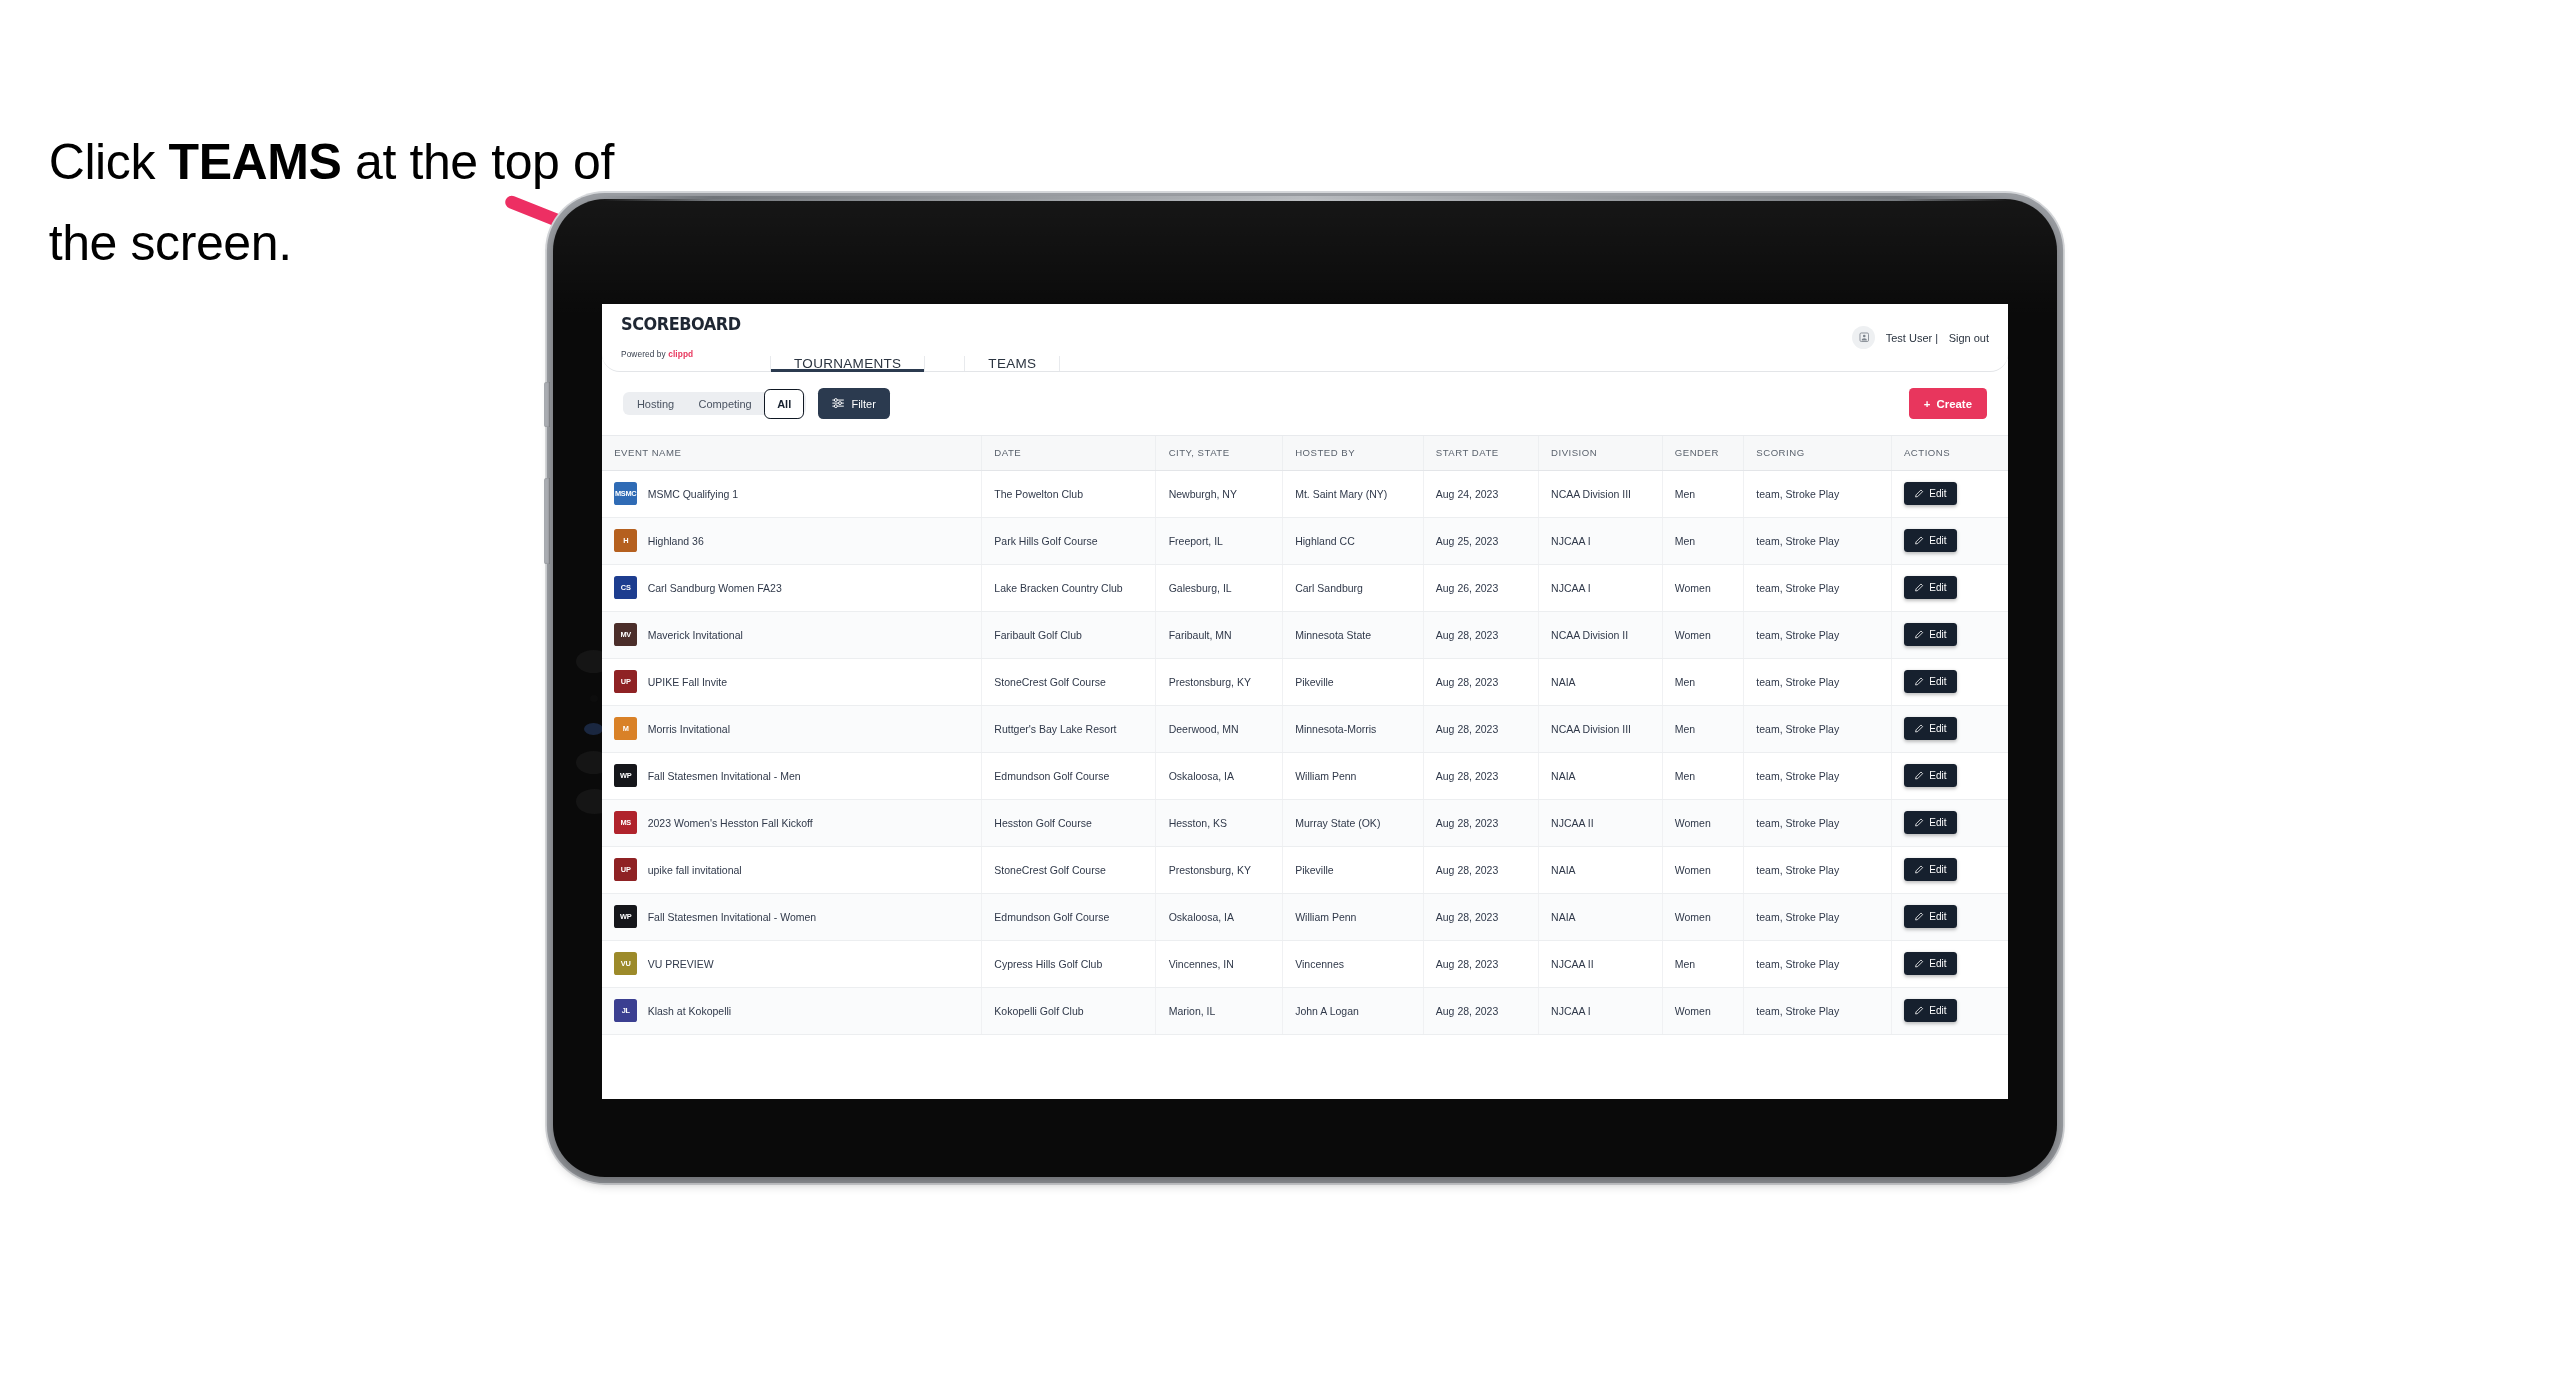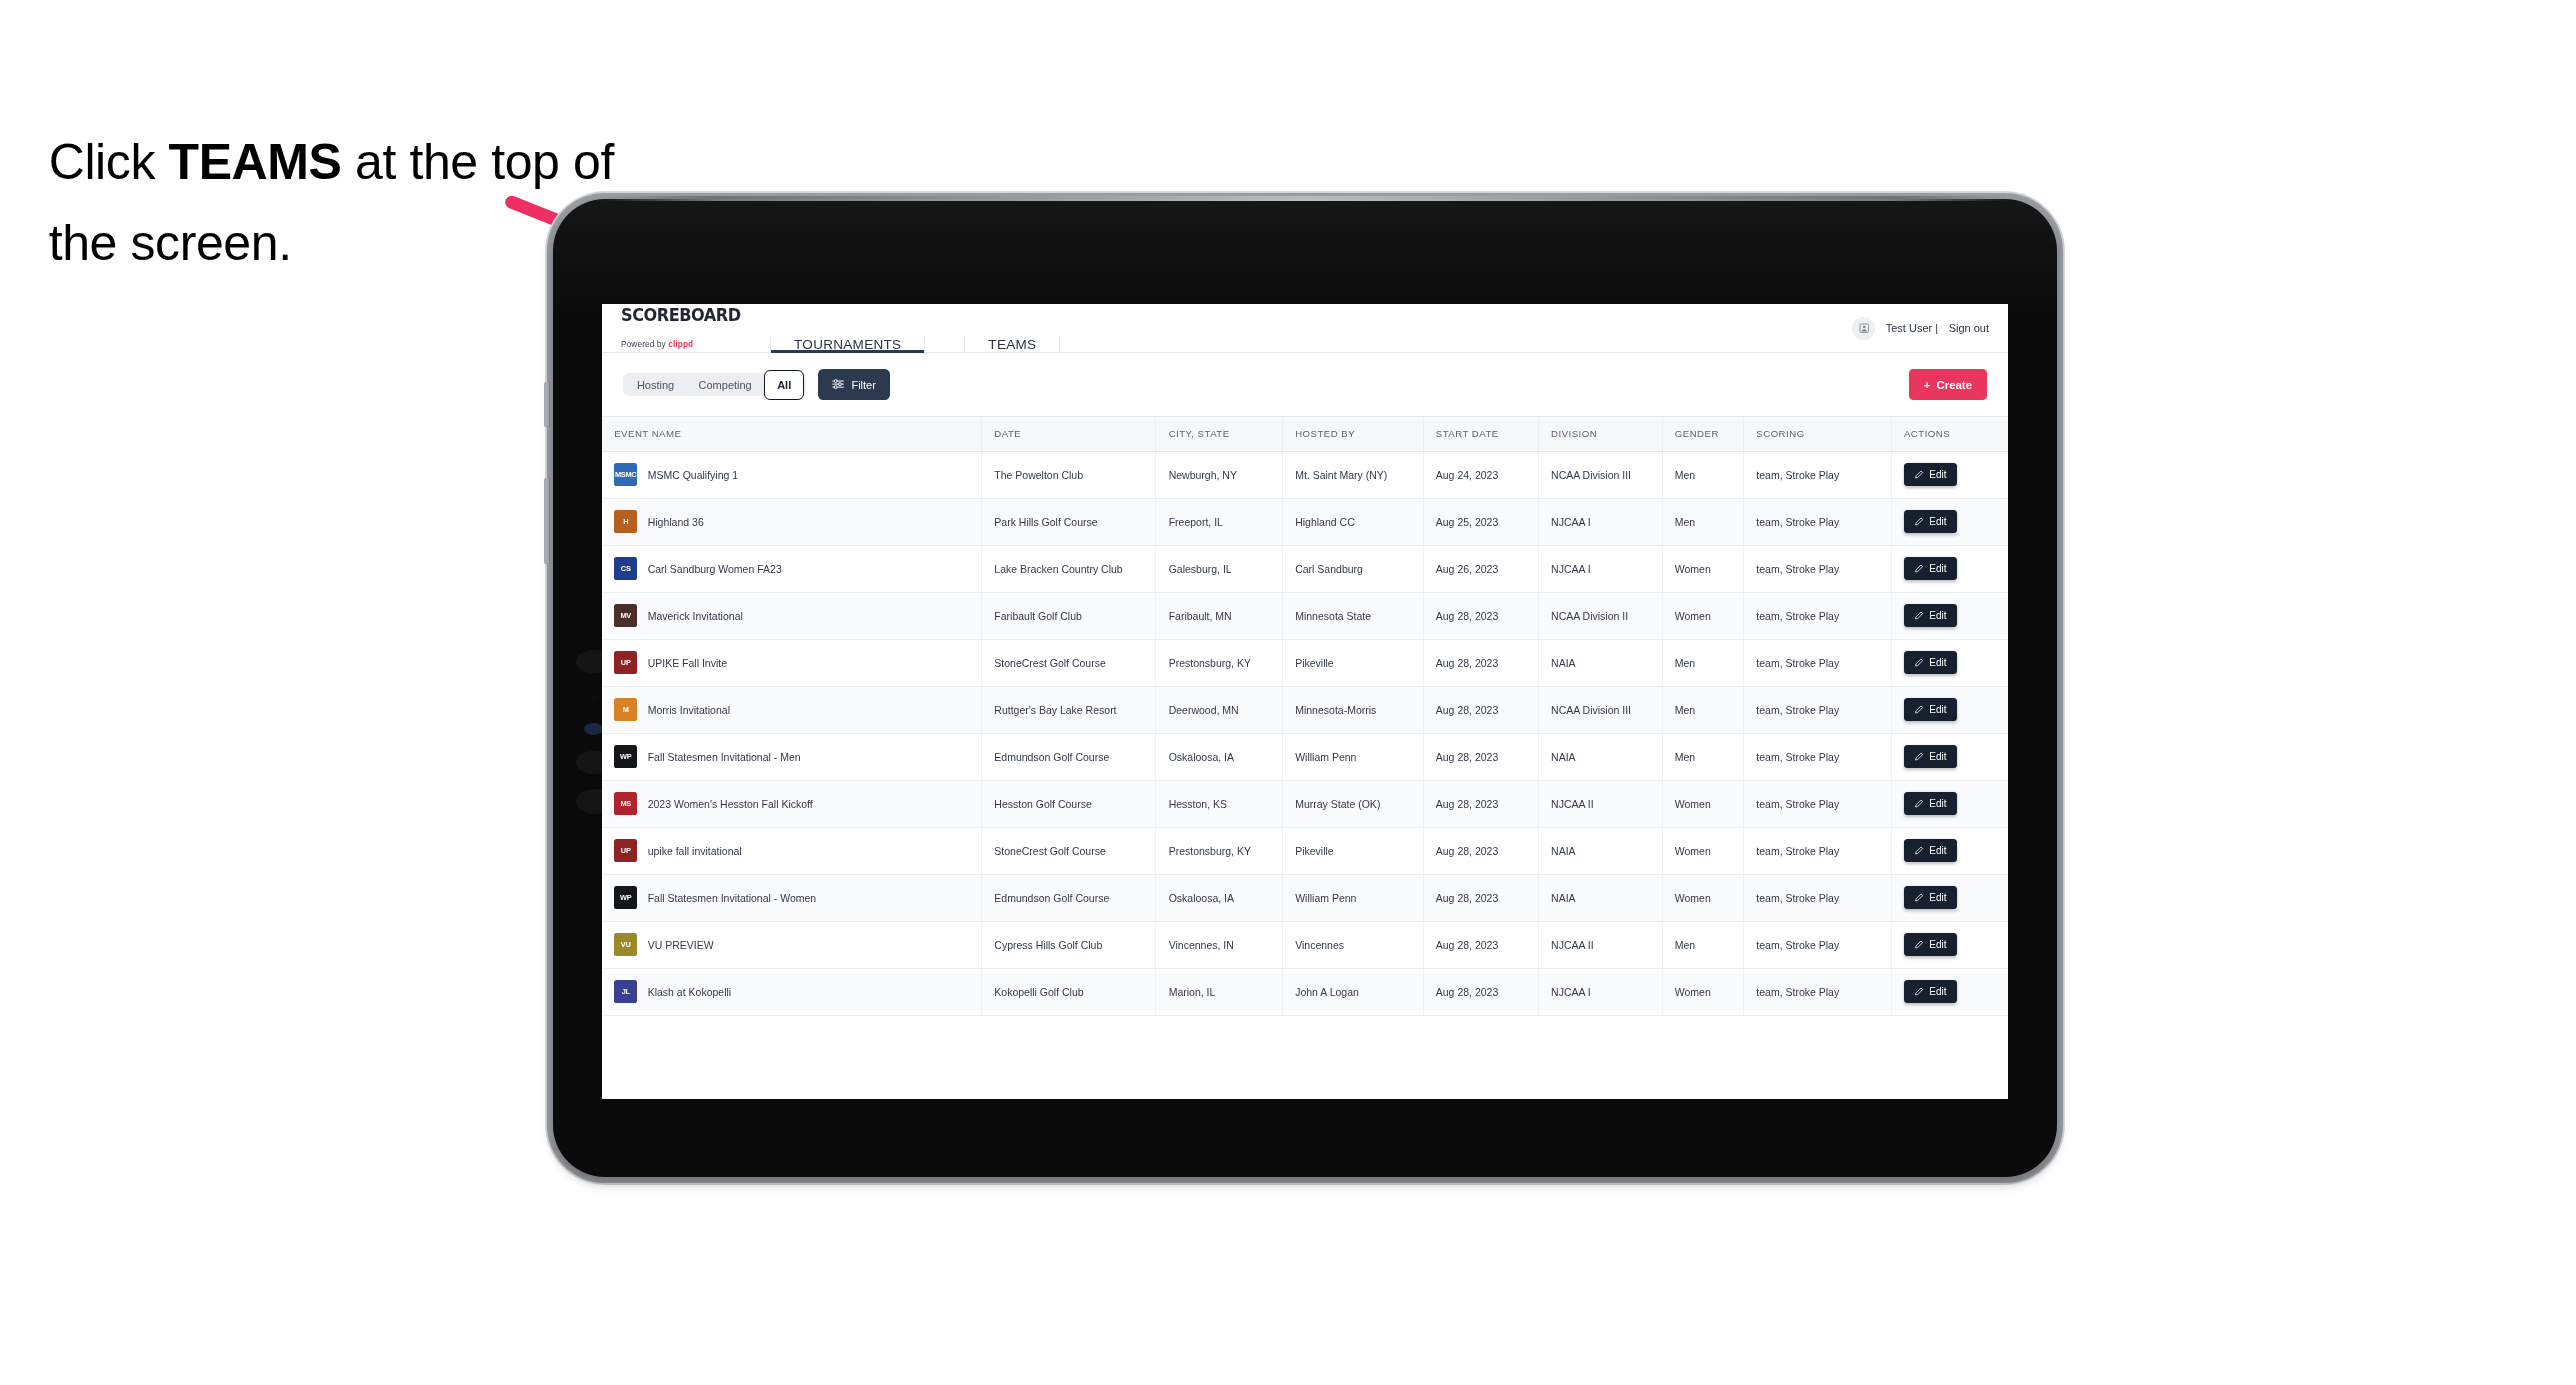--- a/index.html
+++ b/index.html
@@ -68,25 +68,26 @@
   .screen {
     position: absolute;
     left: 49px; top: 105px;
     width: 1406px; height: 795px;
     background: #ffffff;
     overflow: hidden;
   }
 
   
   .app-header {
-    height: 49px;
+    height: 68px;
     background: #ffffff;
     border-bottom: 0.9px solid #e3e5e8;
     display: flex; align-items: stretch;
     position: relative;
+    border-radius: 18px;
   }
   .brand {
     display: flex; flex-direction: column; justify-content: center;
     padding: 0 19px 0 19px;
     min-width: 136px;
   }
   .brand-name {
     font-size: 17.5px; font-weight: 700; letter-spacing: -0.5px;
     color: #1f2733; line-height: 1;
     font-family: "DejaVu Sans", sans-serif;

